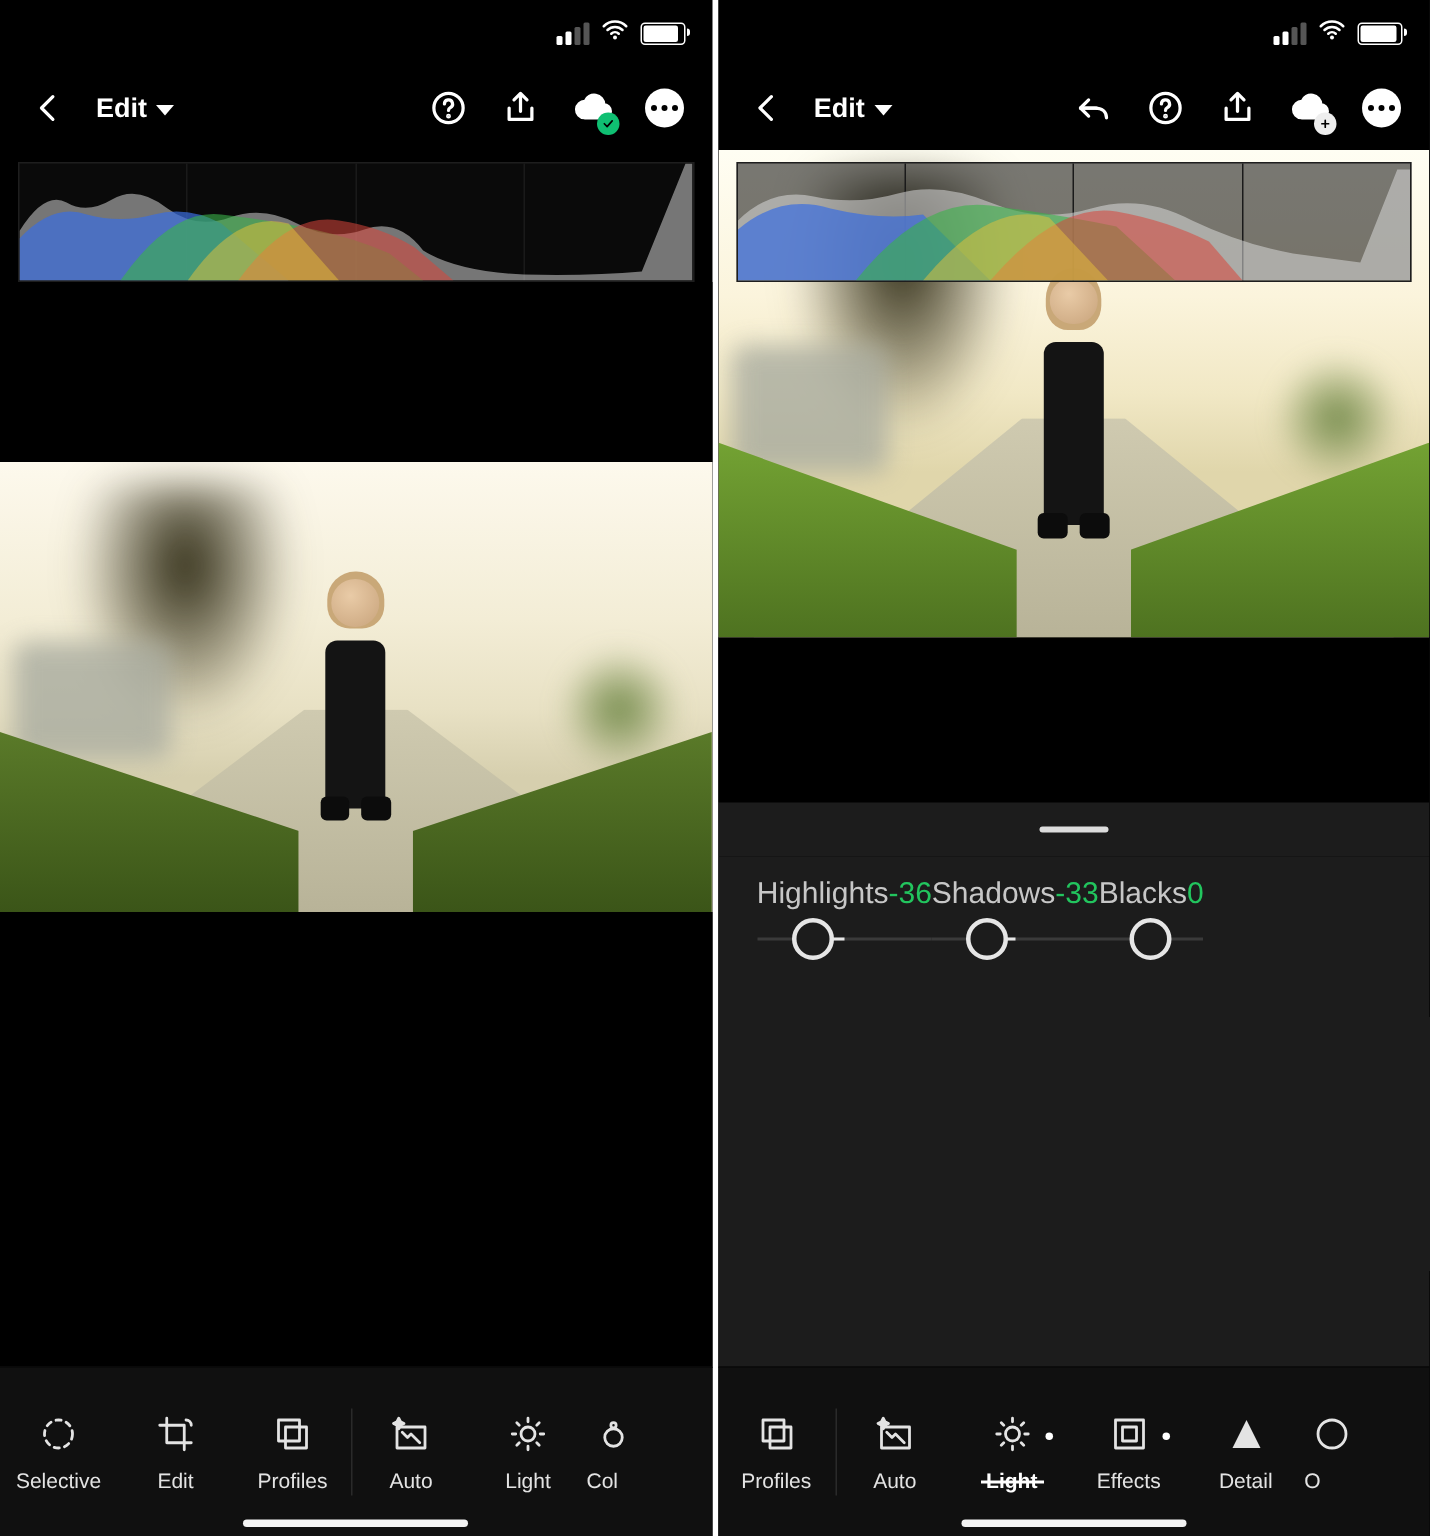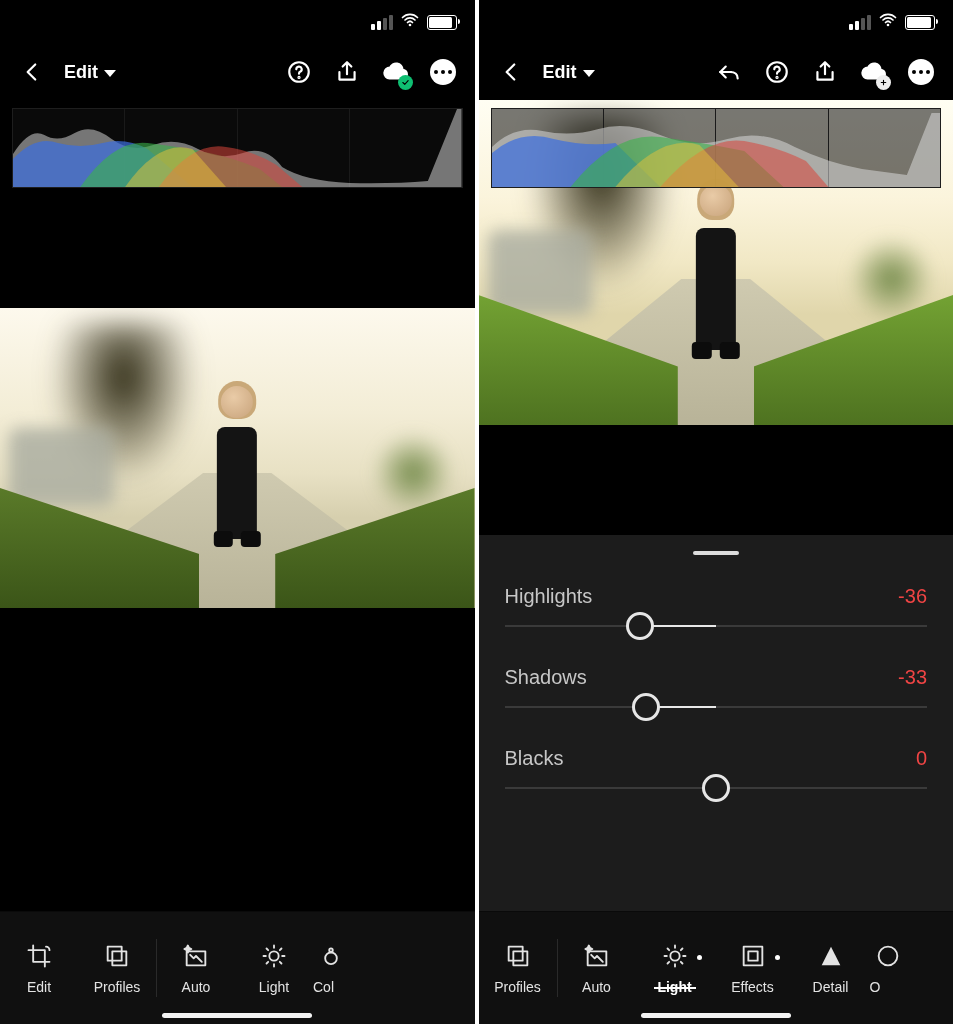--- a/index.html
+++ b/index.html
@@ -68,24 +68,24 @@
   .kid .head{position:absolute;top:0;left:50%;transform:translateX(-50%);width:48%;aspect-ratio:1;border-radius:50%;background:radial-gradient(circle at 40% 35%,#e9cba7,#c8a37b)}
   .kid .hair{position:absolute;top:-3%;left:50%;transform:translateX(-50%);width:56%;height:24%;border-radius:50% 50% 40% 40%;background:#c9a878}
   .kid .body{position:absolute;top:26%;left:50%;transform:translateX(-50%);width:60%;height:72%;background:#141414;border-radius:8px 8px 4px 4px}
   .kid .shoe{position:absolute;bottom:-3%;width:30%;height:10%;background:#0c0c0c;border-radius:4px}
   .kid .shoe.l{left:14%}.kid .shoe.r{right:14%}
   .histo.overlay{position:relative;z-index:5;margin:8px 12px 0;background:rgba(10,10,10,.55);backdrop-filter:none}
   
   .handle{height:36px;display:flex;align-items:center;justify-content:center}
   .handle i{width:46px;height:4px;background:#dcdcdc;border-radius:3px;display:block}
   
-  .sliders{background:var(--panel);flex:1;display:flex;flex-direction:column;padding:0 26px;box-sizing:border-box}
+  .sliders{background:var(--panel);flex:1;display:flex;flex-direction:row;padding:0 26px;box-sizing:border-box}
   .row{padding:14px 0 8px}
   .row .lab{display:flex;justify-content:space-between;font-size:20px;color:#c7c7c7}
-  .row .lab .val{color:#ef4444}
+  .row .lab .val{color:#22c55e}
   .track{position:relative;height:36px}
   .track .line{position:absolute;left:0;right:0;top:50%;height:2px;background:var(--line);transform:translateY(-50%)}
   .track .fill{position:absolute;top:50%;height:2px;background:#e7e7e7;transform:translateY(-50%)}
   .track .knob{position:absolute;top:50%;width:22px;height:22px;border-radius:50%;background:var(--panel);border:3px solid #e6e6e6;transform:translate(-50%,-50%)}
   
   .tools{background:#101010;height:112px;display:flex;align-items:center;overflow:hidden;border-top:1px solid #0a0a0a}
   .tool{flex:0 0 78px;display:flex;flex-direction:column;align-items:center;justify-content:center;gap:8px;color:#e3e3e3;position:relative}
   .tool .ic{width:30px;height:30px;display:flex;align-items:center;justify-content:center}
   .tool .ic svg{width:28px;height:28px;stroke:#e3e3e3;fill:none;stroke-width:1.6;stroke-linecap:round;stroke-linejoin:round}
   .tool .tl{font-size:14px}
@@ -199,20 +199,28 @@
           <div class="head"></div>
           <div class="body"></div>
         <div class="shoe l"></div>
           <div class="shoe r"></div>
       </div>
     </div>
 
     <div class="blackfill"></div>
 
     <div class="tools">
+      <div class="tool">
+        <div class="ic">
+            <svg viewBox="0 0 24 24">
+              <circle cx="12" cy="12" r="8" stroke-dasharray="3 3"></circle>
+            </svg>
+          </div>
+        <div class="tl">Selective</div>
+      </div>
       <div class="tool">
         <div class="ic">
             <svg viewBox="0 0 24 24">
               <path d="M7 3v14h14M3 7h14v14"></path>
               <path d="M18 4a3 3 0 0 1 3 3"></path>
             </svg>
           </div>
         <div class="tl">Edit</div>
       </div>
       <div class="tool">

